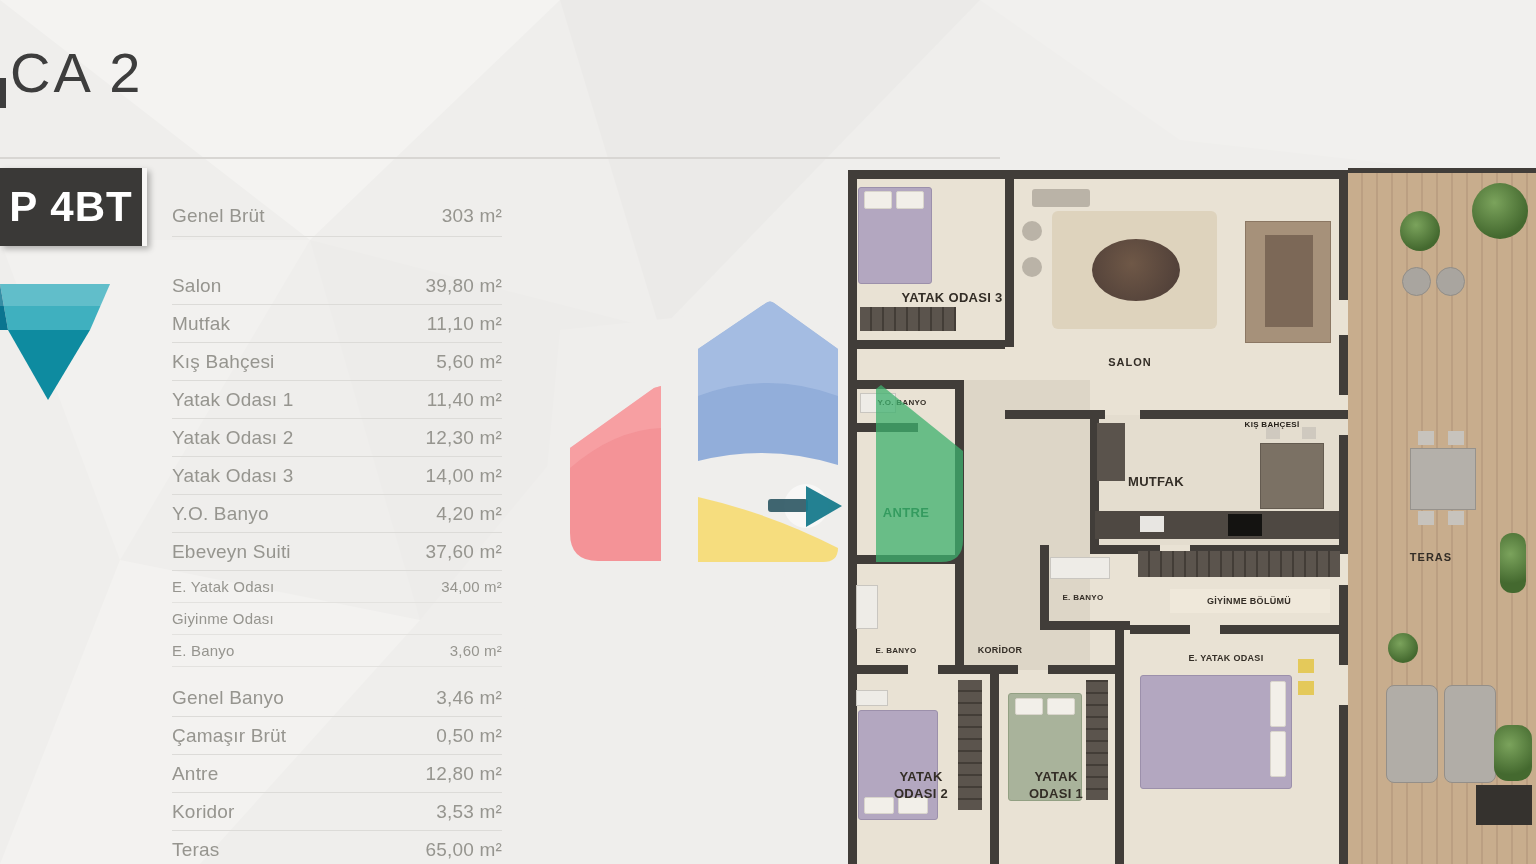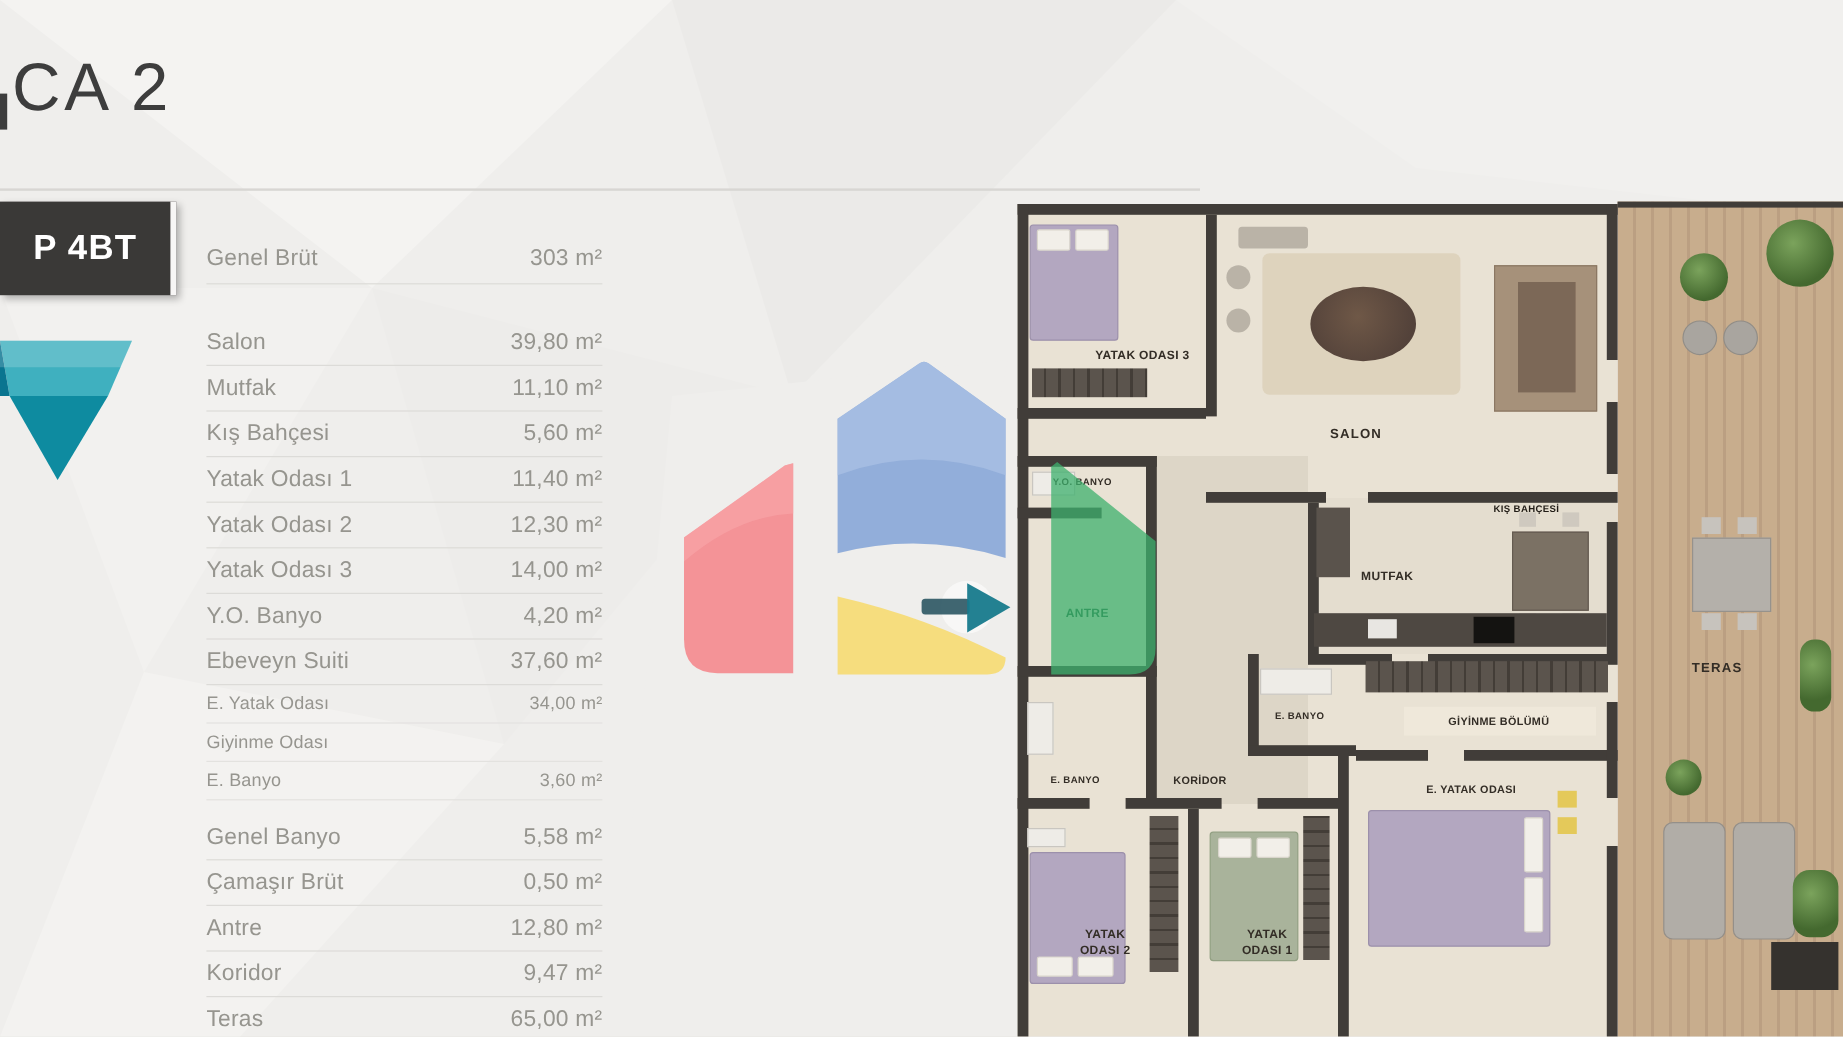--- a/index.html
+++ b/index.html
@@ -7,39 +7,39 @@
          background:#efeeec;font-family:"Liberation Sans",sans-serif;}
   .abs{position:absolute;}
   
   .title{position:absolute;left:10px;top:40px;font-size:56px;color:#3d3d3d;
          letter-spacing:3px;font-weight:400;z-index:2;}
   .title-sliver{position:absolute;left:0;top:78px;width:6px;height:30px;background:#3d3d3d;z-index:2;}
   .hline{position:absolute;left:0;top:157px;width:1000px;height:2px;background:#d8d6d3;z-index:1;}
   .badge{position:absolute;left:0;top:168px;width:142px;height:78px;background:#3a3937;
          border-right:5px solid #f7f6f5;box-shadow:3px 3px 6px rgba(0,0,0,.28);
          display:flex;align-items:center;justify-content:center;z-index:2;}
-  .badge span{color:#ffffff;font-size:29px;font-weight:bold;letter-spacing:1px;}
+  .badge span{color:#ffffff;font-size:42px;font-weight:bold;letter-spacing:1px;}
   .diamond{position:absolute;left:0;top:282px;z-index:2;}
   
   .atable{position:absolute;left:172px;top:196px;width:330px;z-index:2;color:#96958f;}
   .arow{display:flex;justify-content:space-between;align-items:center;height:37px;
         border-bottom:1px solid #dcdbd8;font-size:19px;letter-spacing:.2px;}
   .arow.hdr{height:40px;margin-bottom:30px;}
   .arow.sub{height:31px;font-size:15px;border-bottom:1px solid #e3e2df;}
   .arow.gap-top{margin-top:12px;justify-content:space-between;}
   .arow.last{border-bottom:none;}
   .aval{text-align:right;}
   
   .plan{position:absolute;left:840px;top:165px;width:696px;height:699px;z-index:1;}
   .wall{position:absolute;background:#413d39;}
   .grid-h{position:absolute;background:repeating-linear-gradient(90deg,#5b544d 0 10px,#433d37 10px 12px);}
   .grid-v{position:absolute;background:repeating-linear-gradient(0deg,#5b544d 0 10px,#433d37 10px 12px);}
   .bedp{position:absolute;background:#b3a7c0;border:1px solid #9c90ab;border-radius:3px;}
   .pil{position:absolute;background:#f2efe9;border-radius:2px;border:1px solid #d9d5cc;}
-  .lbl{position:absolute;font-weight:bold;font-size:10px;color:#332d26;letter-spacing:.3px;
+  .lbl{position:absolute;font-weight:bold;font-size:13px;color:#332d26;letter-spacing:.3px;
        text-align:center;transform:translate(-50%,-50%);white-space:nowrap;z-index:2;}
   .lbl.wrap{white-space:normal;width:60px;line-height:1.3;}
   .lbl.tiny{font-size:8px;}
   .lbl.small{font-size:9px;}
   .plant{position:absolute;border-radius:50%;
          background:radial-gradient(circle at 40% 35%,#7ba35c,#44692f 70%);}
   
   .wmark{position:absolute;left:0;top:0;z-index:5;pointer-events:none;}
   .facets{position:absolute;left:0;top:0;z-index:0;}
 </style>
@@ -118,33 +118,33 @@
     <div class="arow sub">
         <span>Giyinme Odası</span>
         <span class="aval"></span>
       </div>
     <div class="arow sub">
         <span>E. Banyo</span>
         <span class="aval">3,60 m²</span>
       </div>
     <div class="arow gap-top">
         <span>Genel Banyo</span>
-        <span class="aval">5,58 m²</span>
+        <span class="aval">3,46 m²</span>
       </div>
     <div class="arow">
         <span>Çamaşır Brüt</span>
         <span class="aval">0,50 m²</span>
       </div>
     <div class="arow">
         <span>Antre</span>
         <span class="aval">12,80 m²</span>
       </div>
     <div class="arow">
         <span>Koridor</span>
-        <span class="aval">9,47 m²</span>
+        <span class="aval">3,53 m²</span>
       </div>
     <div class="arow last">
         <span>Teras</span>
         <span class="aval">65,00 m²</span>
       </div>
   </div>
 
   <div class="plan">
 
     <div class="abs" style="left:508px;top:3px;width:188px;height:696px;

